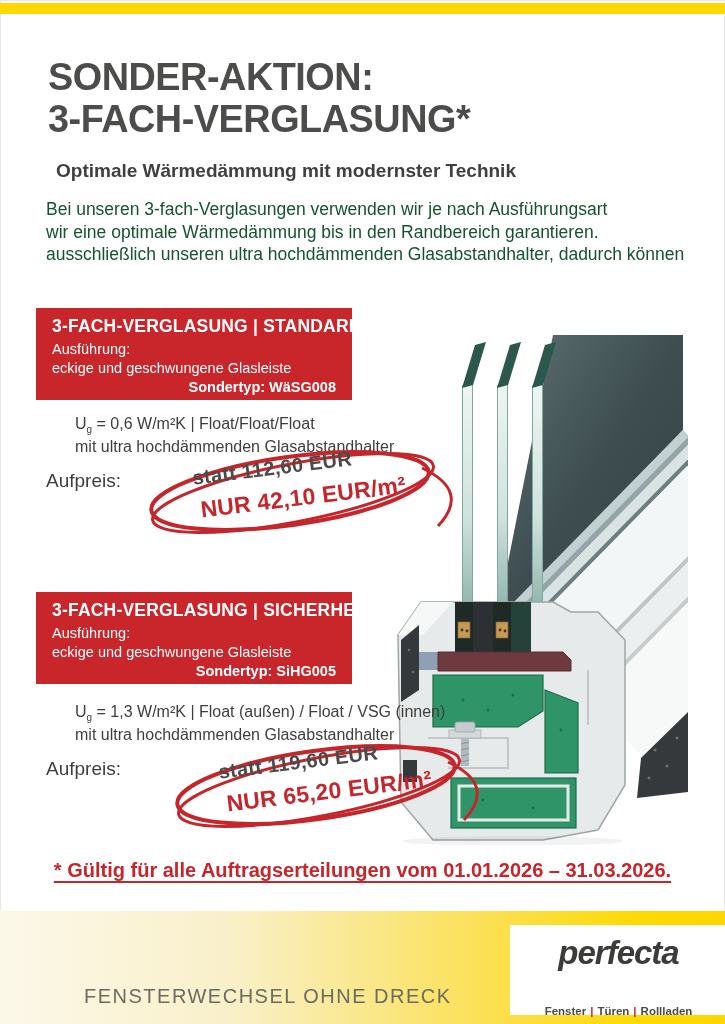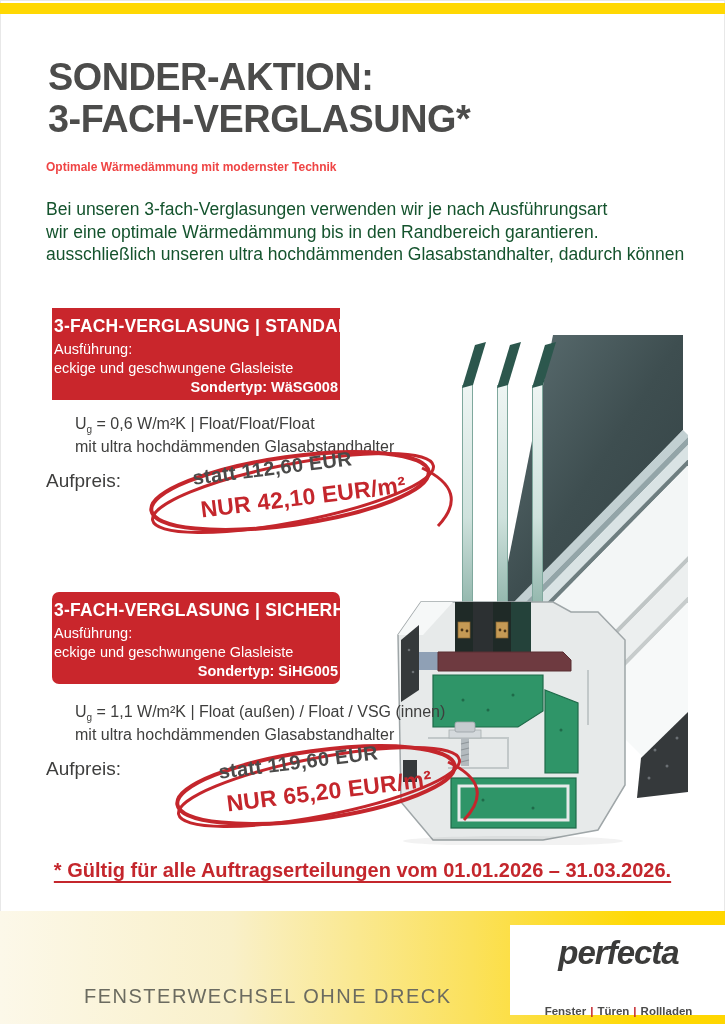--- a/index.html
+++ b/index.html
@@ -6,29 +6,29 @@
   body{width:725px;height:1024px;position:relative;overflow:hidden;
        font-family:"Liberation Sans","DejaVu Sans",sans-serif;
        -webkit-font-smoothing:antialiased;}
   .page{position:absolute;inset:0;background:#ffffff;box-shadow:inset 0 0 0 1px #e8e8e8;}
 
   .top-bar{position:absolute;left:0;top:3px;width:725px;height:11px;background:#FFD803;}
 
   .headline{position:absolute;left:48px;top:56px;color:#4C4C4B;font-weight:700;
             font-size:39px;line-height:42px;letter-spacing:-0.5px;transform:scaleX(.97);
             transform-origin:left top;white-space:nowrap;}
-  .subtitle{position:absolute;left:46px;top:160px;color:#ef4444;font-weight:700;font-size:12px;}
+  .subtitle{position:absolute;left:56px;top:160px;color:#404040;font-weight:700;font-size:19px;}
   .intro{position:absolute;left:46px;top:198px;color:#14532d;font-size:17.5px;line-height:22.5px;white-space:nowrap;}
 
-  .offer-box{position:absolute;left:52px;width:284px;height:76px;background:#C9262C;
-             color:#fff;padding:8px 2px;}
+  .offer-box{position:absolute;left:36px;width:284px;height:76px;background:#C9262C;
+             color:#fff;padding:8px 16px;}
   .offer-box .ob-title{font-size:17.5px;font-weight:700;letter-spacing:.2px;margin-bottom:3px;white-space:nowrap;}
   .offer-box .ob-line{font-size:14.5px;line-height:19px;}
   .offer-box .ob-sondertyp{font-size:14.5px;line-height:19px;font-weight:700;text-align:right;}
-  #offer1-box{top:308px;} #offer2-box{top:592px;border-radius:7px;}
+  #offer1-box{top:308px;} #offer2-box{top:592px;}
 
   .spec{position:absolute;left:46px;color:#3E3E3D;font-size:16px;line-height:23px;white-space:nowrap;margin-left:29px;}
   #spec1{top:412px;} #spec2{top:700px;}
   .spec sub{font-size:10px;line-height:0;}
 
   .aufpreis{position:absolute;left:46px;color:#3E3E3D;font-size:19px;font-weight:400;}
   #aufpreis1{top:470px;} #aufpreis2{top:758px;}
 
   .price-badge{position:absolute;width:334px;height:96px;}
   #badge1{left:140px;top:446px;} #badge2{left:166px;top:740px;}
@@ -200,21 +200,21 @@
   </div>
 
   <div class="offer-box" id="offer2-box">
     <div class="ob-title">3-FACH-VERGLASUNG | SICHERHEIT</div>
     <div class="ob-line">Ausführung:</div>
     <div class="ob-line">eckige und geschwungene Glasleiste</div>
     <div class="ob-sondertyp">Sondertyp: SiHG005</div>
   </div>
 
   <div class="spec" id="spec2">
-    <div><span>U</span><sub>g</sub> <span>= 1,1 W/m²K | Float (außen) / Float / VSG (innen)</span></div>
+    <div><span>U</span><sub>g</sub> <span>= 1,3 W/m²K | Float (außen) / Float / VSG (innen)</span></div>
     <div>mit ultra hochdämmenden Glasabstandhalter</div>
   </div>
 
   <div class="aufpreis" id="aufpreis2">Aufpreis:</div>
 
   <div class="price-badge" id="badge2">
     <svg width="334" height="96" viewBox="0 0 334 96">
       <ellipse cx="150" cy="45" rx="140" ry="34" fill="none" stroke="#C4262C" stroke-width="4" transform="rotate(-8 150 45)"></ellipse>
       <ellipse cx="153" cy="47" rx="143" ry="29" fill="none" stroke="#C4262C" stroke-width="3" transform="rotate(-11 153 47)"></ellipse>
       <path d="M 282,22 Q 331,45 298,80" fill="none" stroke="#C4262C" stroke-width="3"></path>

